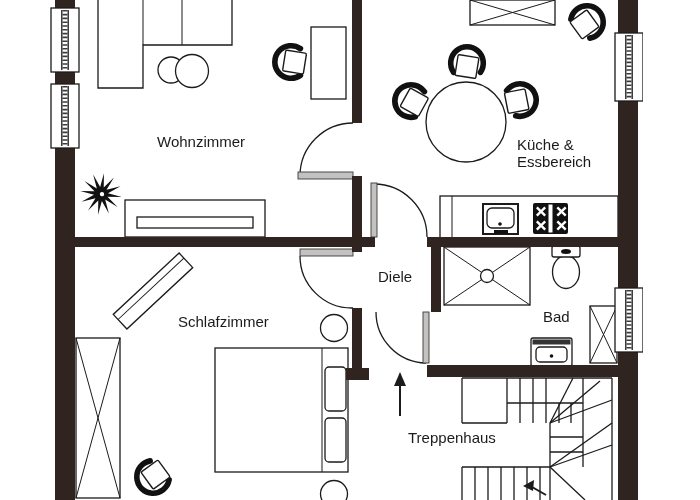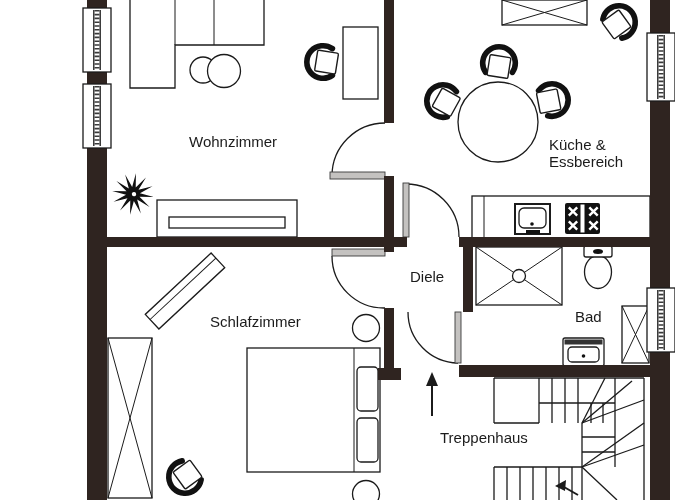--- a/index.html
+++ b/index.html
@@ -1,20 +1,20 @@
 <!DOCTYPE html>
 <html style="--wall: #2f2420; --line: #1b1b1b; --door_leaf: #c4c2c0; --background: #ffffff; --text: #1b1b1b;"><head>
 <meta charset="utf-8">
 <style>
   :root{
     --wall:#2f2420; --line:#1b1b1b; --door_leaf:#c4c2c0;
     --background:#ffffff; --text:#1b1b1b;
   }
   html,body{margin:0;padding:0;background:#fff;}
-  .stage{width:643px;height:500px;background:var(--background);overflow:hidden;position:relative;margin-left:32px;}
+  .stage{width:643px;height:500px;background:var(--background);overflow:hidden;position:relative;}
   svg text{font-family:"Liberation Sans",sans-serif;font-size:15px;fill:var(--text);}
   .wall{fill:var(--wall);stroke:none;}
   .thin{stroke:var(--line);stroke-width:1.3;fill:none;}
   .thin2{stroke:var(--line);stroke-width:1;fill:none;}
   .furn{fill:#fff;stroke:var(--line);stroke-width:1.3;}
   .furnb{fill:#fff;stroke:var(--line);stroke-width:2;}
   .leaf{fill:var(--door_leaf);stroke:#3a3a3a;stroke-width:0.9;}
   .blk{fill:#111;stroke:none;}
   .winframe{fill:#fff;stroke:var(--line);stroke-width:1.3;}
   .ladder{stroke:#3a3a3a;stroke-width:5;stroke-dasharray:1.6 2.2;fill:none;}

